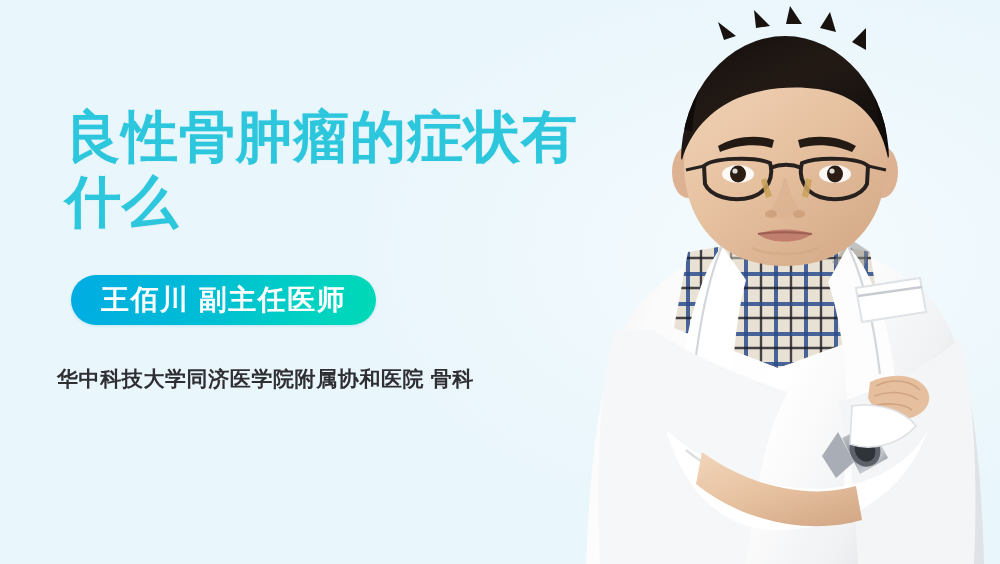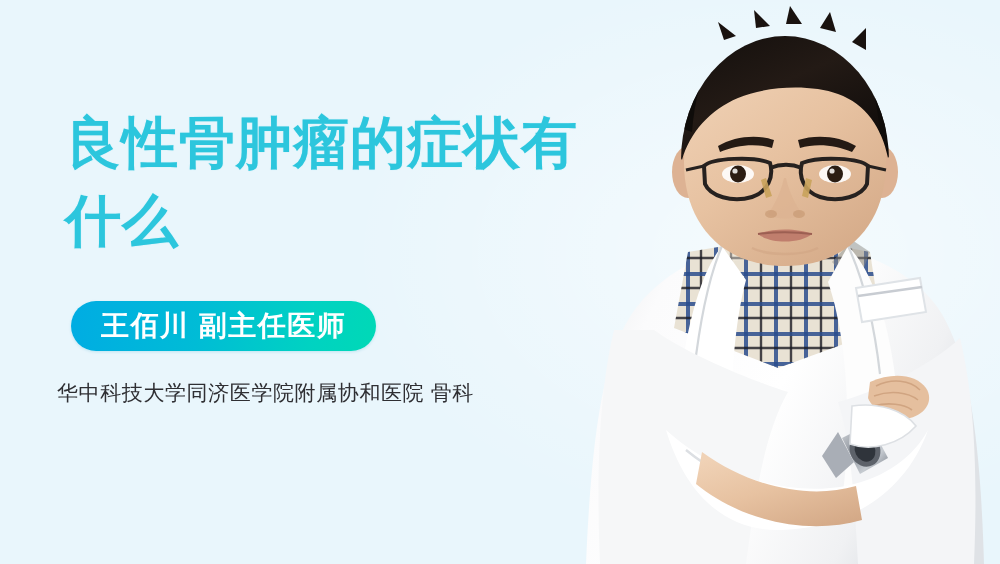--- a/index.html
+++ b/index.html
@@ -37,21 +37,21 @@
     left: 57px;
     top: 104px;
     width: 560px;
     z-index: 6;
   }
   .title {
     margin: 0;
     padding: 0 0 0 8px;
     color: #2cc6dd;
     font-size: 56px;
-    line-height: 78px;
+    line-height: 65px;
     font-weight: 700;
     letter-spacing: 1px;
     white-space: pre-wrap;
     text-shadow: 0 0 1px rgba(44,198,221,0.35);
   }
 
   .badge-row {
     margin-top: 24px;
     padding-left: 14px;
   }
@@ -66,25 +66,25 @@
     color: #ffffff;
     font-size: 28px;
     font-weight: 700;
     letter-spacing: 1.5px;
     white-space: nowrap;
     box-shadow: 0 1px 3px rgba(0,150,190,0.18);
     margin-top: 17px;
   }
 
   .affiliation {
-    margin-top: 28px;
+    margin-top: 40px;
     padding-left: 0px;
     color: #2f2f33;
     font-size: 21px;
-    font-weight: 400;
+    font-weight: 700;
     letter-spacing: 0.6px;
     white-space: nowrap;
   }
 
   
   .photo {
     position: absolute;
     right: 0;
     bottom: 0;
     width: 430px;

